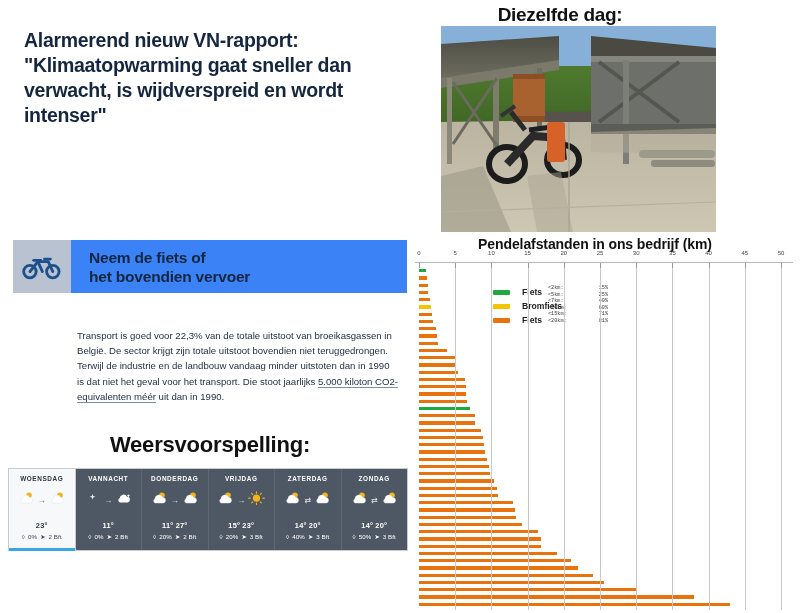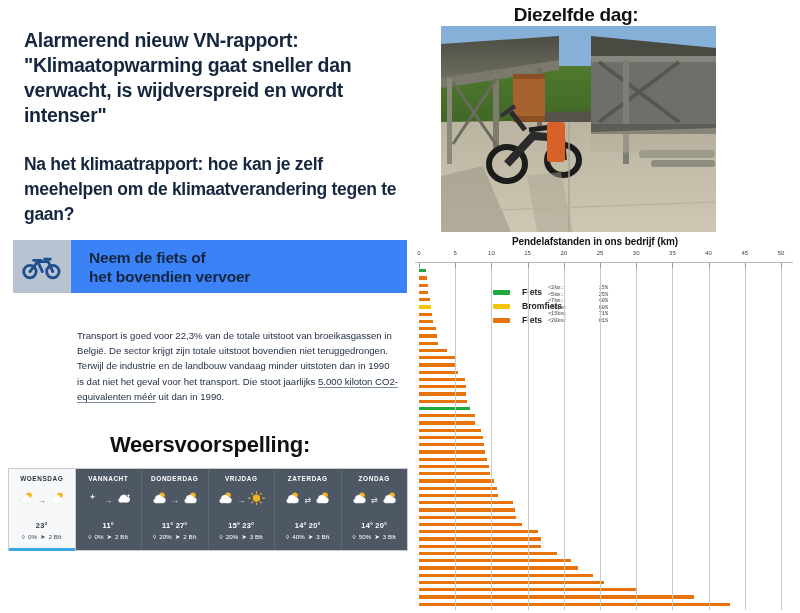--- a/index.html
+++ b/index.html
@@ -79,33 +79,33 @@
   .wmeta{font-size:6.2px;margin-top:3px;letter-spacing:0.1px;display:flex;gap:3px;align-items:center;}
   .wcard.active .wmeta{color:#3a485a;}
   .wcard.active::after{
     content:"";position:absolute;left:0;right:0;bottom:-1px;height:3px;background:#3aa7e0;
   }
 
   
   .right-col{position:absolute;left:420px;top:0;width:380px;height:613px;}
 
   .photo-title{
-    position:absolute;left:426px;top:4px;width:300px;text-align:center;
+    position:absolute;left:410px;top:4px;width:300px;text-align:center;
     font-size:19px;font-weight:bold;color:#111;letter-spacing:-0.3px;
   }
   .photo{
     position:absolute;left:441px;top:26px;width:275px;height:206px;
     overflow:hidden;background:#8a8f86;
   }
   .photo svg{display:block;}
 
   
   .chart-title{
     position:absolute;left:420px;top:236px;width:350px;text-align:center;
-    font-size:10px;font-weight:bold;color:#111;letter-spacing:-0.1px;
+    font-size:14px;font-weight:bold;color:#111;letter-spacing:-0.1px;
   }
   .chart{
     position:absolute;left:415px;top:250px;width:378px;height:360px;
   }
   .axis-labels{position:absolute;left:0;top:0;width:100%;height:12px;}
   .axis-labels span{
     position:absolute;top:0;font-size:6px;color:#444;transform:translateX(-50%);
   }
   .plot{
     position:absolute;left:0;top:12px;right:0;bottom:0;
@@ -135,21 +135,20 @@
 </style>
 </head>
 <body>
 
 <div class="stage">
 
   <div class="left-col">
 
     <div class="headline">Alarmerend nieuw VN-rapport: "Klimaatopwarming gaat sneller dan verwacht, is wijdverspreid en wordt intenser"</div>
 
-    <div class="subhead">Na het klimaatrapport: hoe kan je zelf meehelpen om de klimaatverandering tegen te gaan?</div>
 
     <div class="bike-banner">
       <div class="bike-icon-box">
         <svg width="40" height="26" viewBox="0 0 48 30" aria-hidden="true">
           <g fill="none" stroke="#1d4f8c" stroke-width="3.4" stroke-linecap="round" stroke-linejoin="round">
             <circle cx="9.5" cy="20.5" r="7.5"></circle>
             <circle cx="37" cy="20.5" r="7.5"></circle>
             <path d="M9.5 20.5 L19 8.5 L31.5 8.5 L37 20.5"></path>
             <path d="M19 8.5 L24.5 20.5"></path>
             <path d="M27 5.5 L34 5.5"></path>

